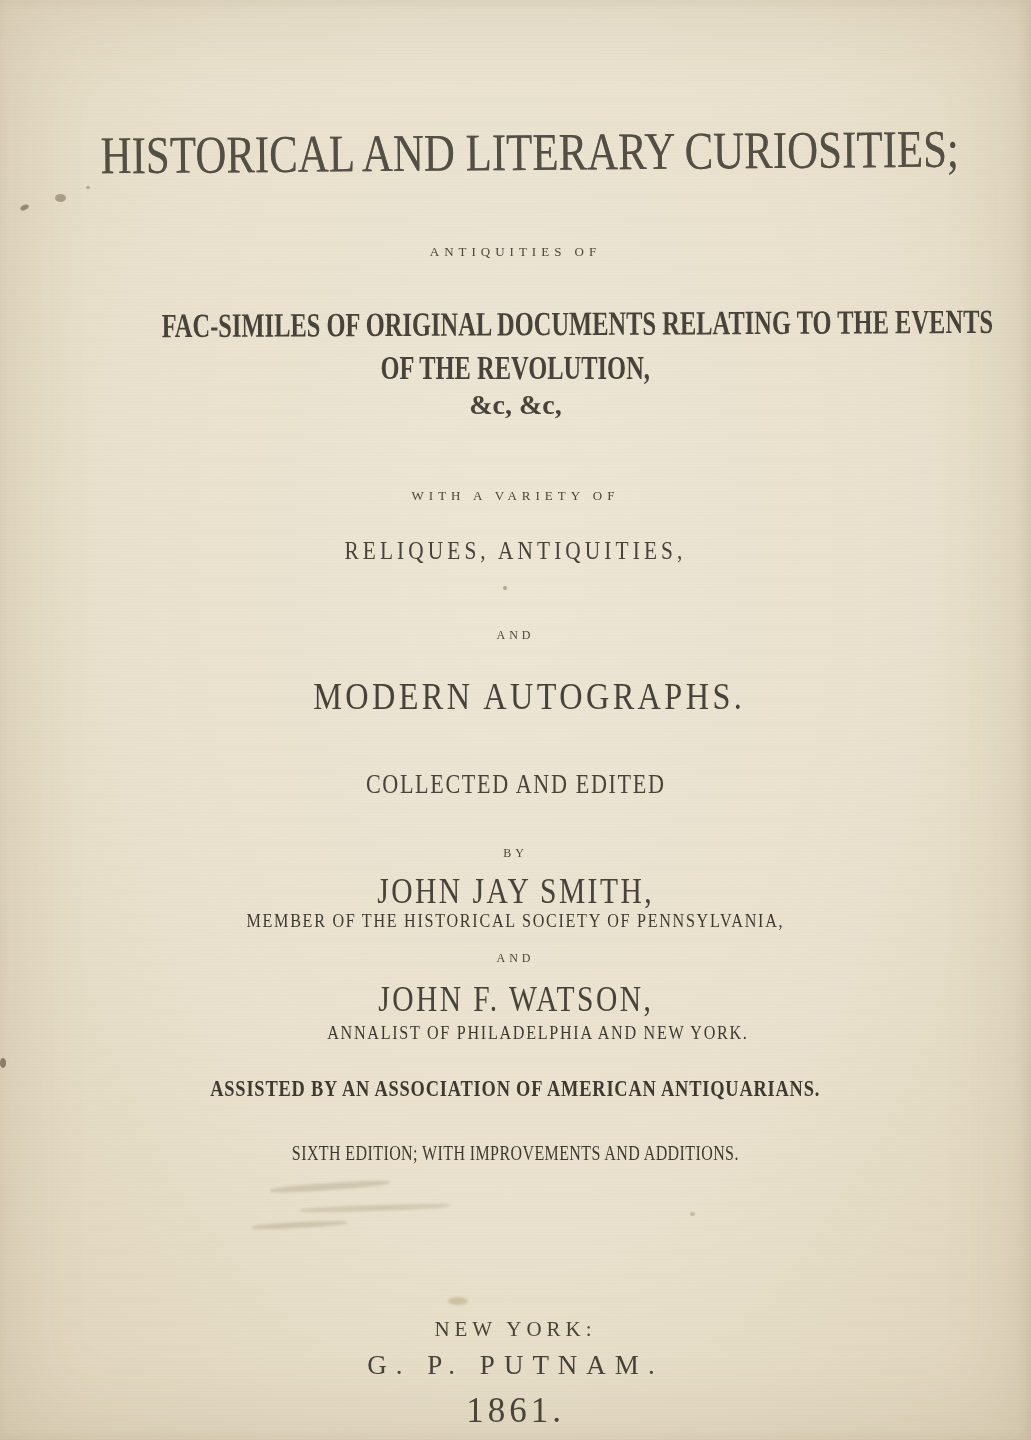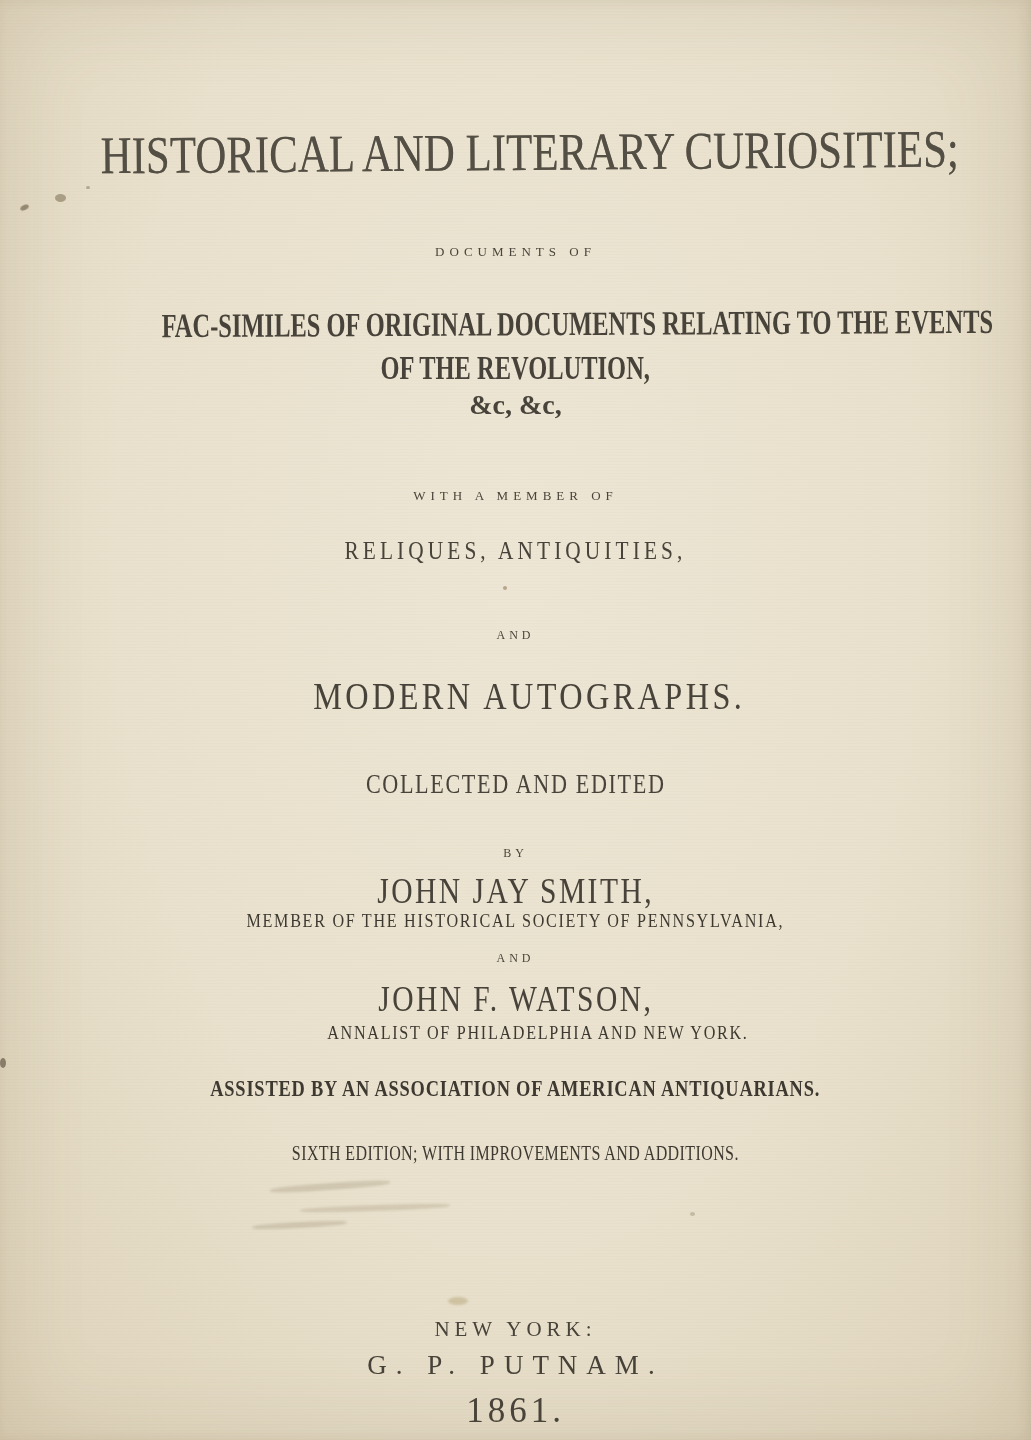--- a/index.html
+++ b/index.html
@@ -74,37 +74,37 @@
 <body>
 
 <div class="page">
 
 
   <div class="line main-title">
     <span class="t">HISTORICAL AND LITERARY CURIOSITIES;</span>
   </div>
 
   <div class="line consisting">
-    <span class="t">DOCUMENTS OF</span>
+    <span class="t">ANTIQUITIES OF</span>
   </div>
 
   <div class="line contents1">
     <span class="t">FAC-SIMILES OF ORIGINAL DOCUMENTS RELATING TO THE EVENTS</span>
   </div>
 
   <div class="line etc">
     <span class="t">&amp;c, &amp;c,</span>
   </div>
 
   <div class="line contents2">
     <span class="t">OF THE REVOLUTION,</span>
   </div>
 
   <div class="line variety">
-    <span class="t">WITH A MEMBER OF</span>
+    <span class="t">WITH A VARIETY OF</span>
   </div>
 
   <div class="line reliques">
     <span class="t">RELIQUES, ANTIQUITIES,</span>
   </div>
 
   <div class="line and-small and1">
     <span class="t">AND</span>
   </div>
 

